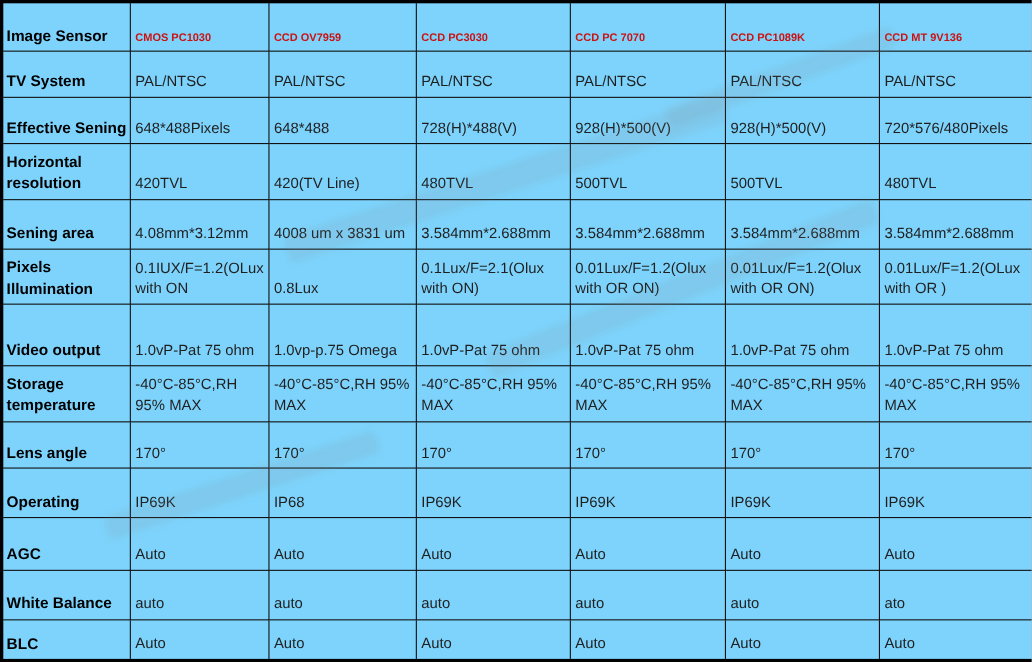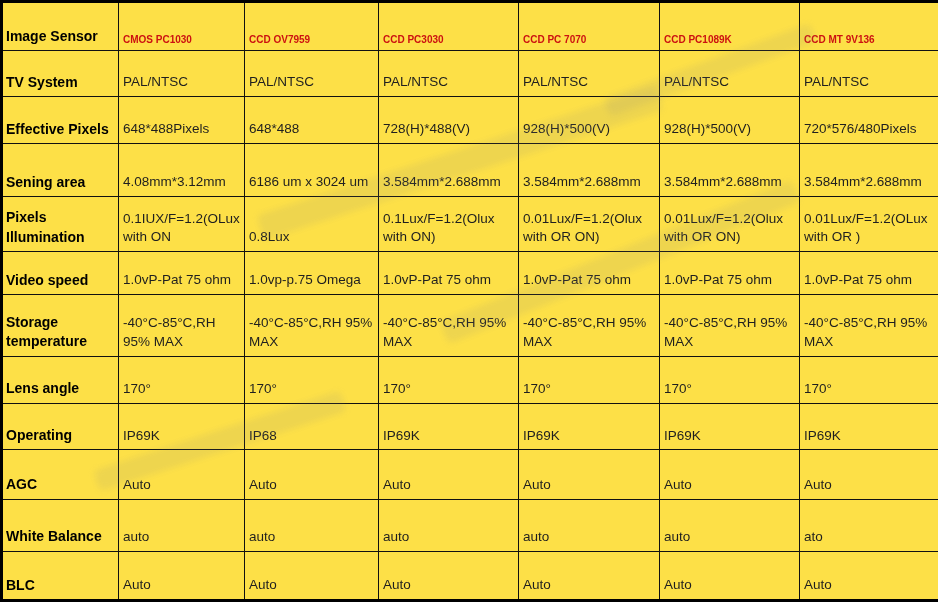--- a/index.html
+++ b/index.html
@@ -1,21 +1,21 @@
 <!DOCTYPE html>
 <html><head>
 <meta charset="utf-8">
 <style>
   html,body{margin:0;padding:0;background:#fff;}
   .sheet{
     position:relative;
     width:938px;height:602px;
     overflow:hidden;
     font-family:"Liberation Sans",sans-serif;
-    background:#fde047;
+    background:#7dd3fc;
   }
   table.spec{
     border-collapse:collapse;
     table-layout:fixed;
     width:938px;height:602px;
     border:3px solid #000;
     background:transparent;
   }
   td{
     border:1px solid #111;
@@ -103,48 +103,57 @@
         <tr>
           <td class="label">TV System</td>
           <td class="value">PAL/NTSC</td>
           <td class="value">PAL/NTSC</td>
           <td class="value">PAL/NTSC</td>
           <td class="value">PAL/NTSC</td>
           <td class="value">PAL/NTSC</td>
           <td class="value">PAL/NTSC</td>
         </tr>
         <tr>
-          <td class="label">Effective Pixels</td>
+          <td class="label">Effective Sening</td>
           <td class="value">648*488Pixels</td>
           <td class="value">648*488</td>
           <td class="value">728(H)*488(V)</td>
           <td class="value">928(H)*500(V)</td>
           <td class="value">928(H)*500(V)</td>
           <td class="value">720*576/480Pixels</td>
         </tr>
         <tr>
+          <td class="label">Horizontal resolution</td>
+          <td class="value">420TVL</td>
+          <td class="value">420(TV Line)</td>
+          <td class="value">480TVL</td>
+          <td class="value">500TVL</td>
+          <td class="value">500TVL</td>
+          <td class="value">480TVL</td>
+        </tr>
+        <tr>
           <td class="label">Sening area</td>
           <td class="value">4.08mm*3.12mm</td>
-          <td class="value">6186 um x 3024 um</td>
+          <td class="value">4008 um x 3831 um</td>
           <td class="value">3.584mm*2.688mm</td>
           <td class="value">3.584mm*2.688mm</td>
           <td class="value">3.584mm*2.688mm</td>
           <td class="value">3.584mm*2.688mm</td>
         </tr>
         <tr>
           <td class="label">Pixels Illumination</td>
           <td class="value">0.1IUX/F=1.2(OLux with ON</td>
           <td class="value">0.8Lux</td>
-          <td class="value">0.1Lux/F=1.2(Olux with ON)</td>
+          <td class="value">0.1Lux/F=2.1(Olux with ON)</td>
           <td class="value">0.01Lux/F=1.2(Olux with OR ON)</td>
           <td class="value">0.01Lux/F=1.2(Olux with OR ON)</td>
           <td class="value">0.01Lux/F=1.2(OLux with OR )</td>
         </tr>
         <tr>
-          <td class="label">Video speed</td>
+          <td class="label">Video output</td>
           <td class="value">1.0vP-Pat 75 ohm</td>
           <td class="value">1.0vp-p.75 Omega</td>
           <td class="value">1.0vP-Pat 75 ohm</td>
           <td class="value">1.0vP-Pat 75 ohm</td>
           <td class="value">1.0vP-Pat 75 ohm</td>
           <td class="value">1.0vP-Pat 75 ohm</td>
         </tr>
         <tr>
           <td class="label">Storage temperature</td>
           <td class="value">-40°C-85°C,RH 95% MAX</td>

